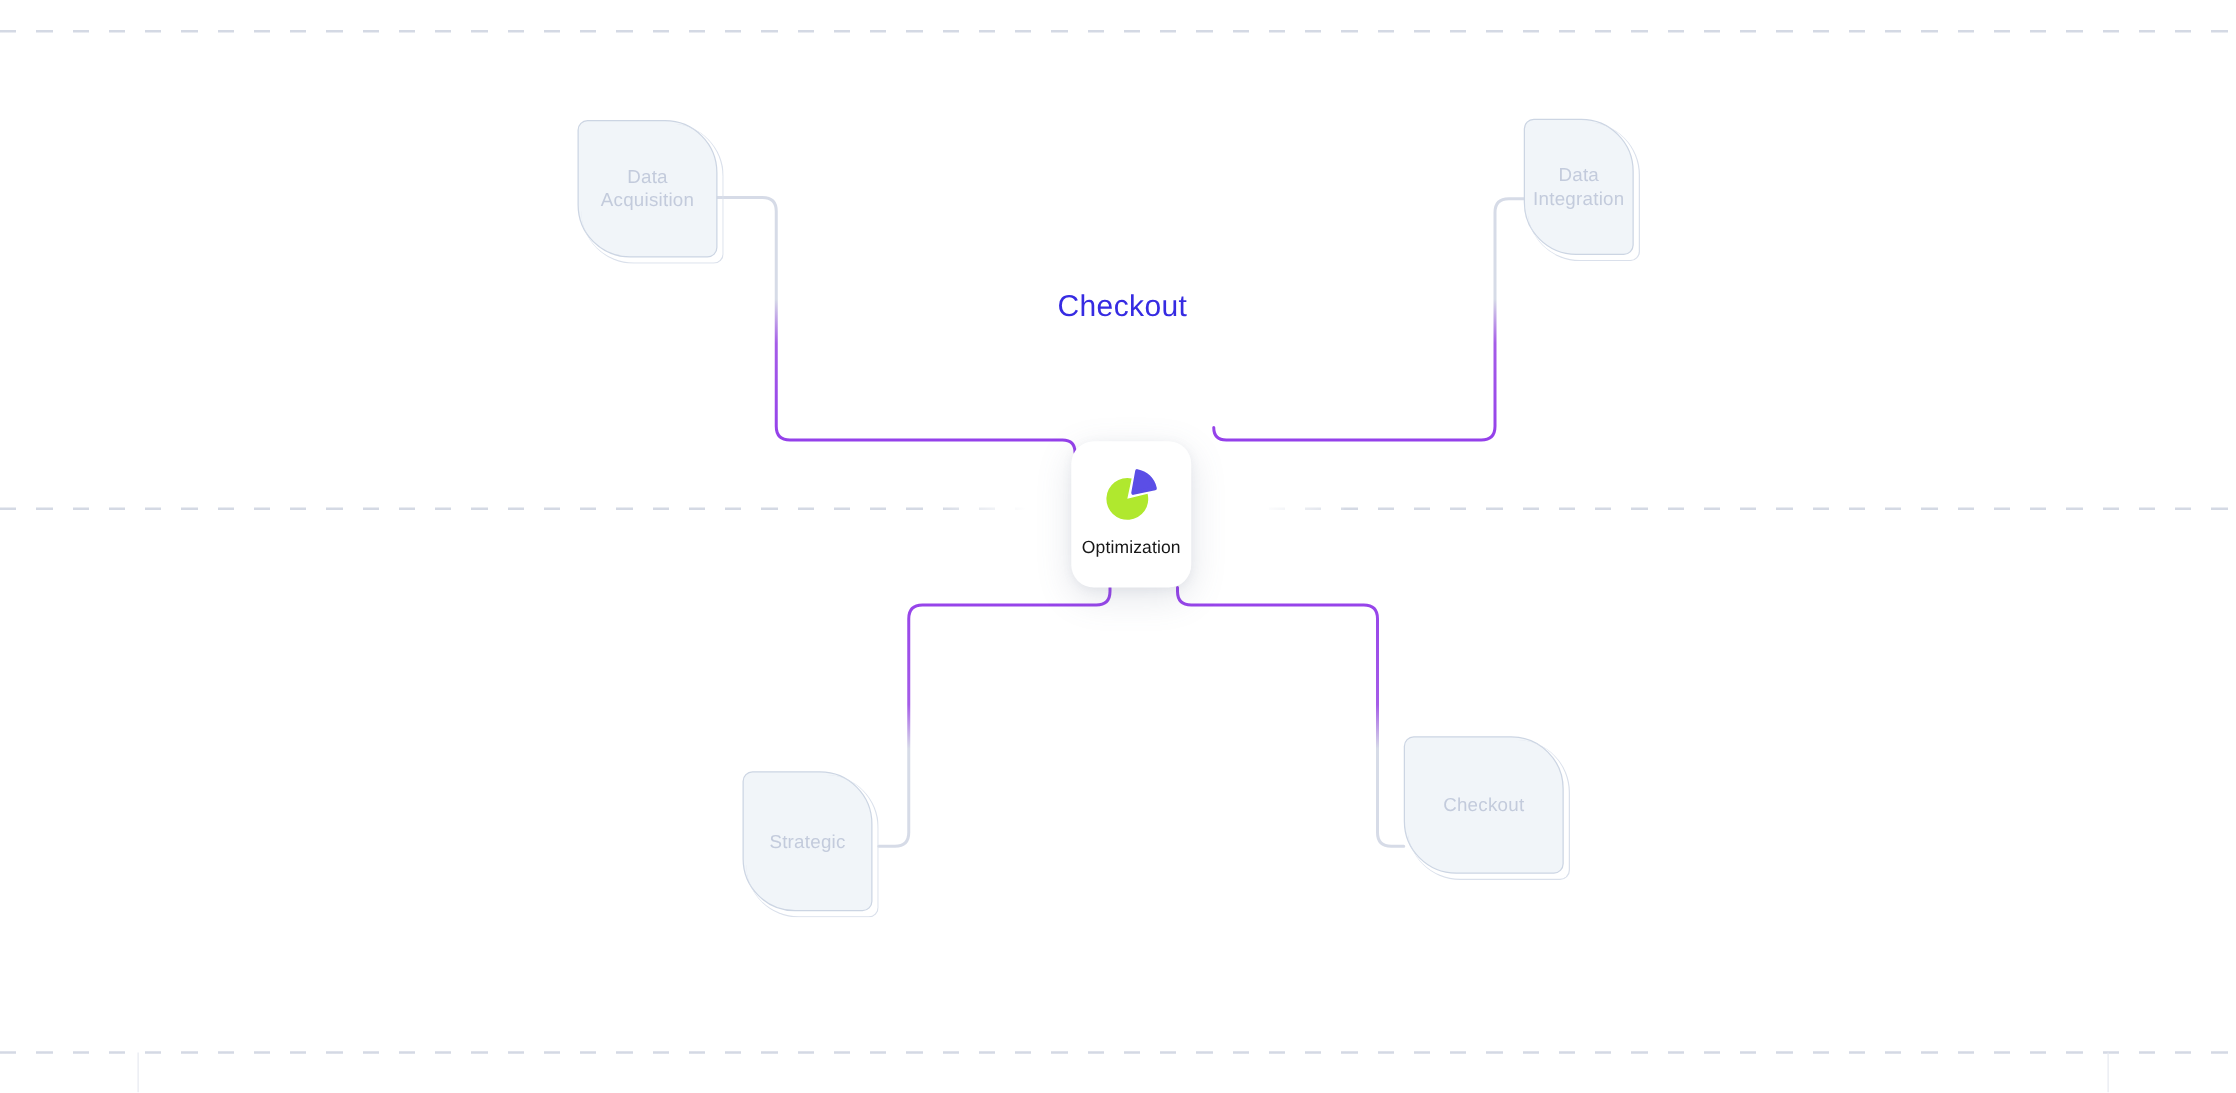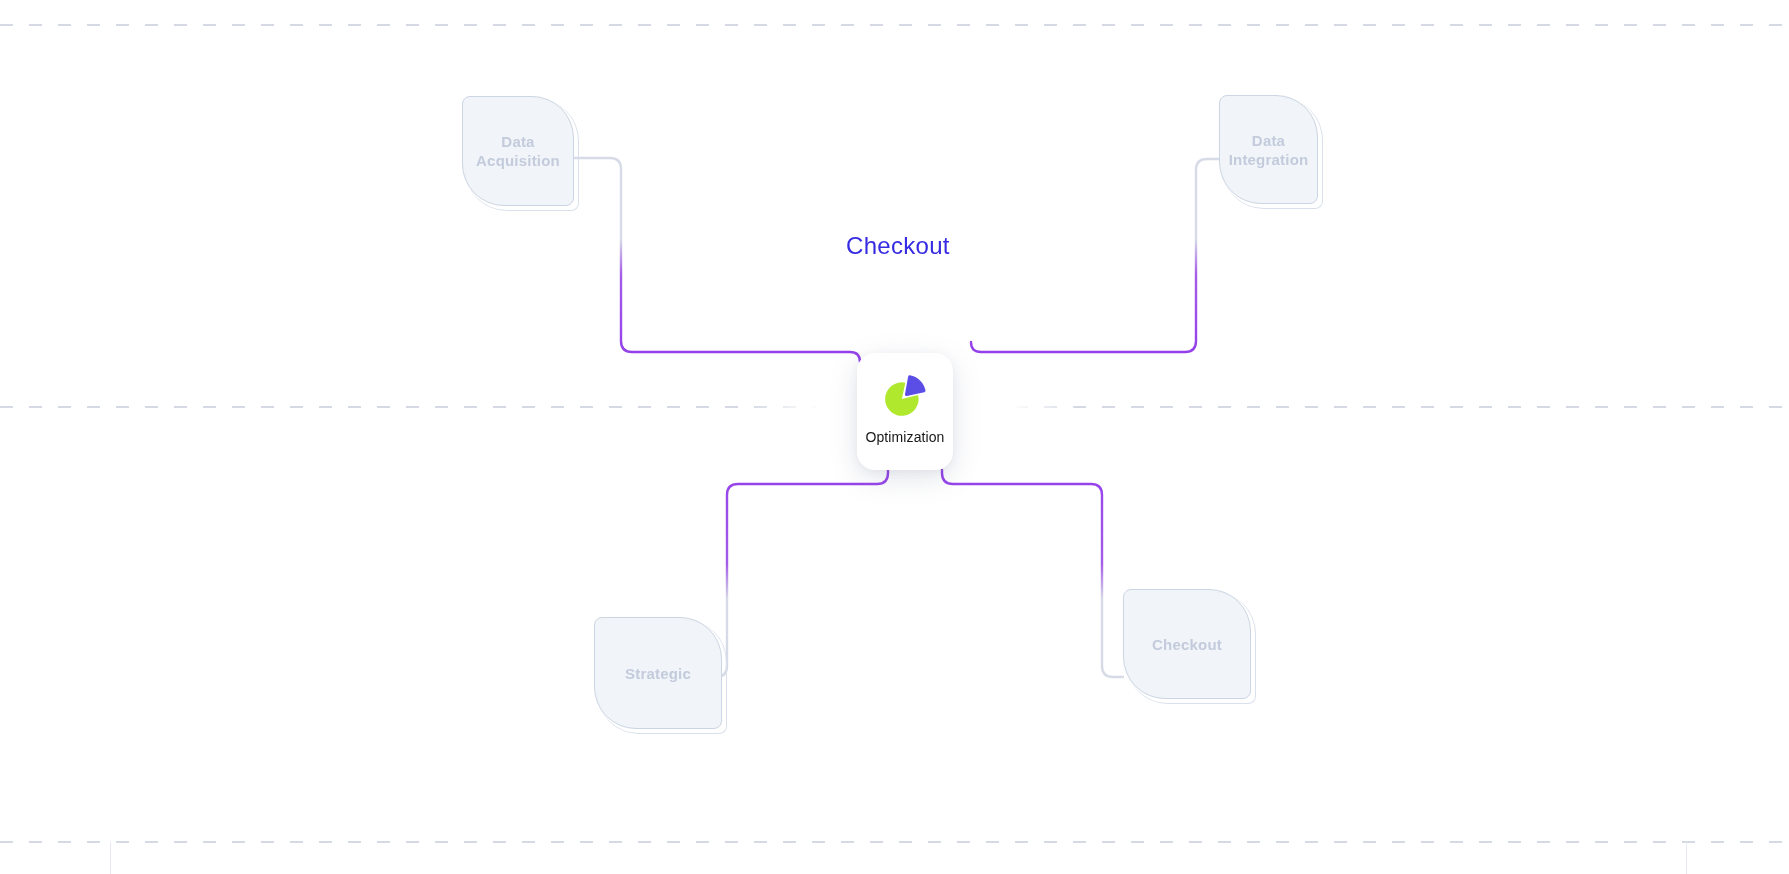--- a/index.html
+++ b/index.html
@@ -59,24 +59,24 @@
     letter-spacing:.2px;
   }
   .leaf::before{
     content:"";position:absolute;
     top:2px;left:2px;right:-6px;bottom:-6px;
     border-right:1px solid var(--node-shadow);
     border-bottom:1px solid var(--node-shadow);
     border-radius:8px 42px 8px 42px;
     pointer-events:none;
   }
-  .leaf-label{display:block;padding:0 14px;font-weight:bold;}
+  .leaf-label{display:block;padding:0 14px;}
   .node-data-acquisition{left:462px;top:96px;width:112px;height:110px;}
-  .node-data-integration{left:1219px;top:95px;width:99px;height:109px;}
-  .node-strategic{left:594px;top:617px;width:128px;height:112px;}
+  .node-data-integration{left:1219px;top:95px;width:88px;height:109px;}
+  .node-strategic{left:594px;top:617px;width:104px;height:112px;}
   .node-checkout{left:1123px;top:589px;width:128px;height:110px;}
   
   .card{
     position:absolute;left:857px;top:353px;width:96px;height:117px;z-index:5;
     background:#fff;border-radius:18px;
     box-shadow:0 8px 28px rgba(99,110,140,.18), 0 2px 8px rgba(99,110,140,.08);
     display:flex;flex-direction:column;align-items:center;justify-content:center;
   }
   .card .pie{width:50px;height:46px;margin-top:-4px;}
   .card-label{

